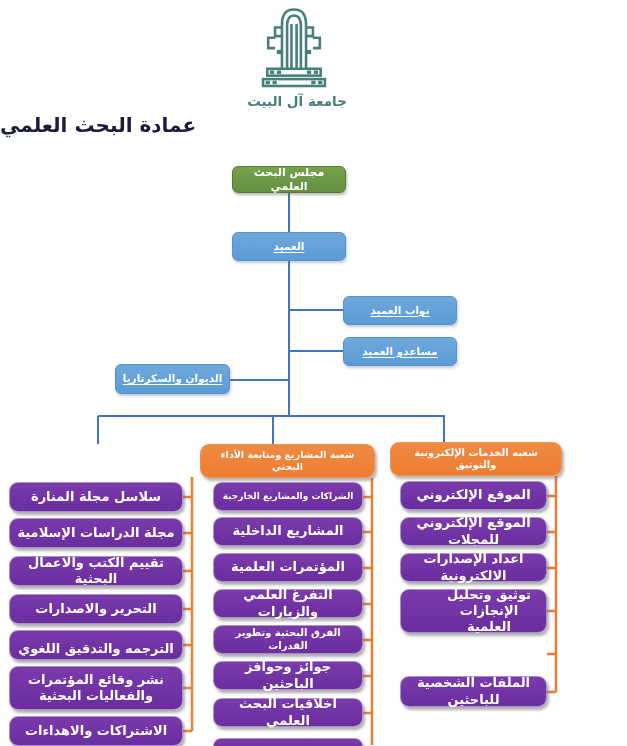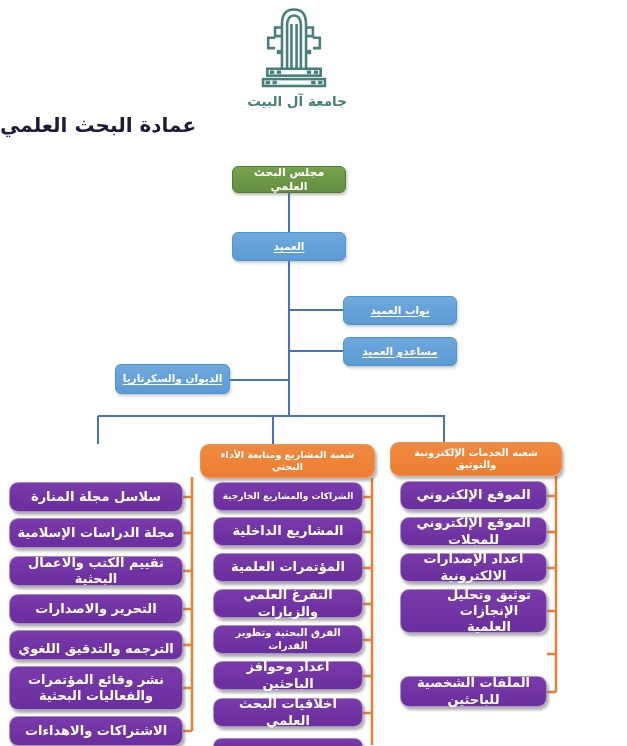--- a/index.html
+++ b/index.html
@@ -157,21 +157,21 @@
   <div class="node purple" style="left:213px;top:589px;width:150px;height:29px;">
     <span>التفرغ العلمي والزيارات</span>
     </div>
   <div class="node purple" style="left:213px;top:553px;width:150px;height:29px;">
     <span>المؤتمرات العلمية</span>
     </div>
   <div class="node purple" style="left:213px;top:625px;width:150px;height:29px;font-size:10px;">
     <span>الفرق البحثية وتطوير القدرات</span>
     </div>
   <div class="node purple" style="left:213px;top:661px;width:150px;height:29px;">
-    <span>اعداد وحوافز الباحثين</span>
+    <span>جوائز وحوافز الباحثين</span>
     </div>
   <div class="node purple" style="left:213px;top:698px;width:150px;height:29px;">
     <span>اخلاقيات البحث العلمي</span>
     </div>
   <div class="node purple" style="left:213px;top:738px;width:150px;height:16px;"></div>
 
   <div class="node purple" style="left:400px;top:481px;width:147px;height:29px;">
     <span>الموقع الإلكتروني</span>
     </div>
   <div class="node purple" style="left:400px;top:517px;width:147px;height:29px;">

